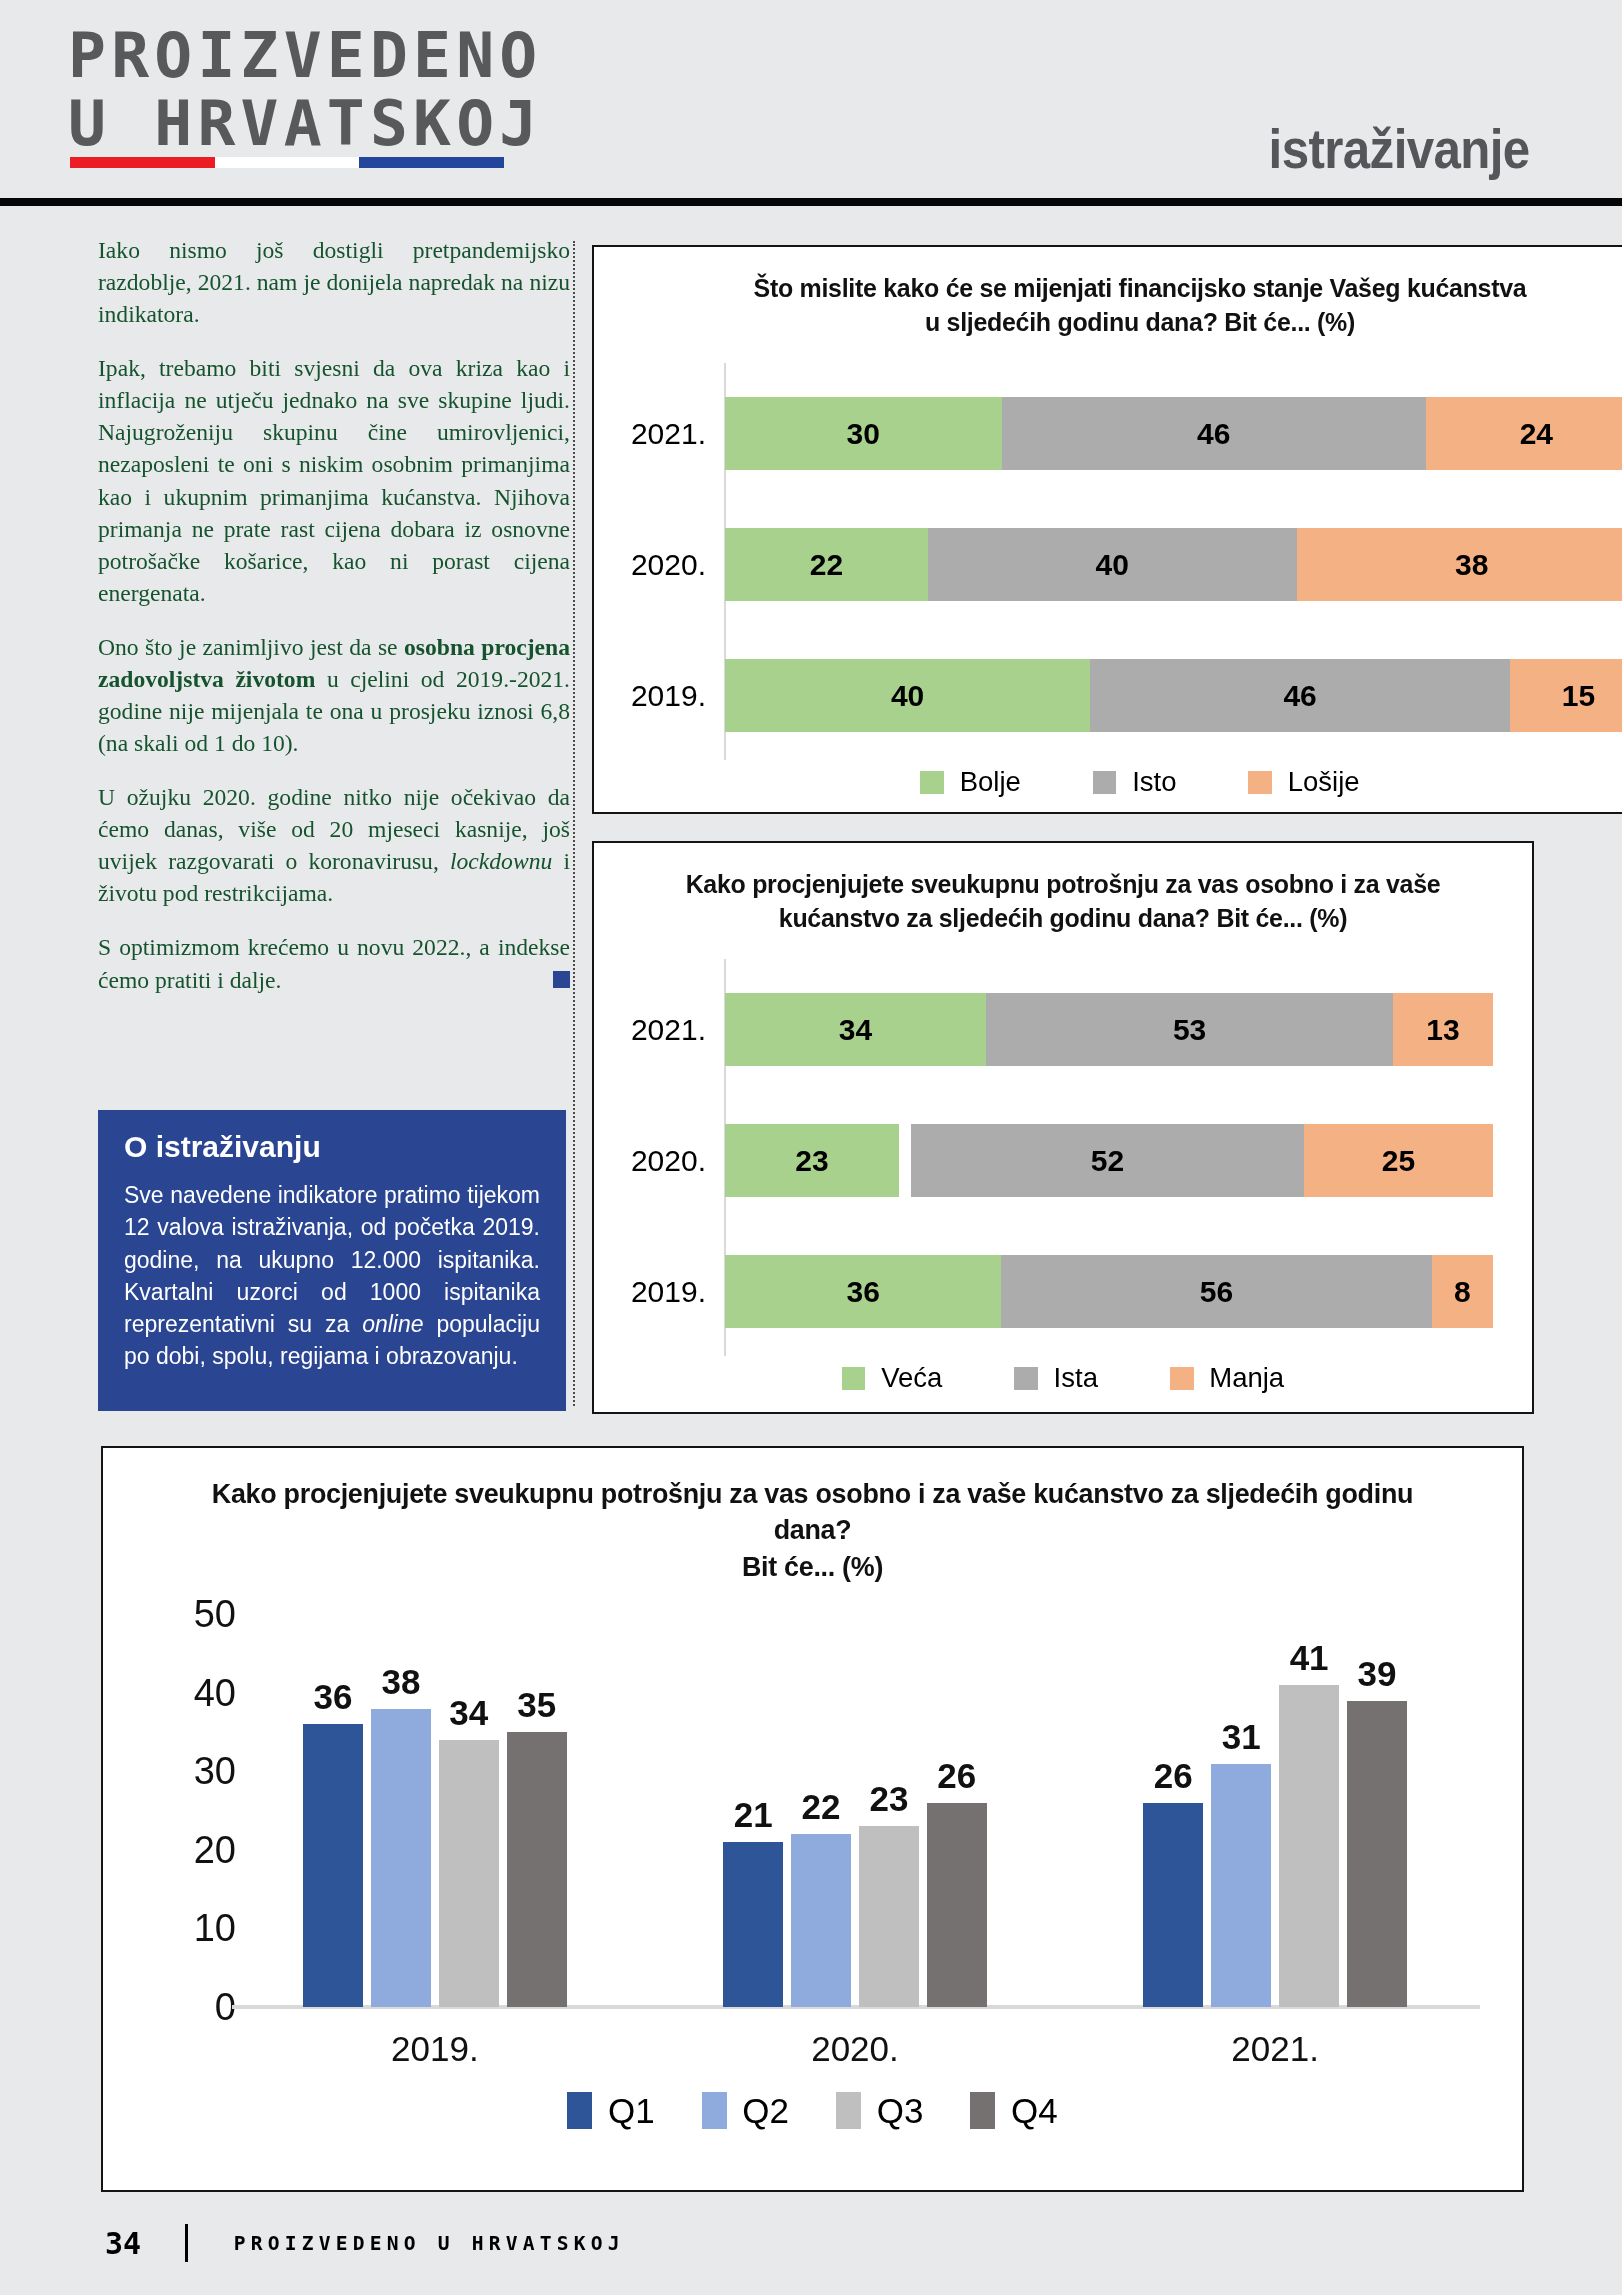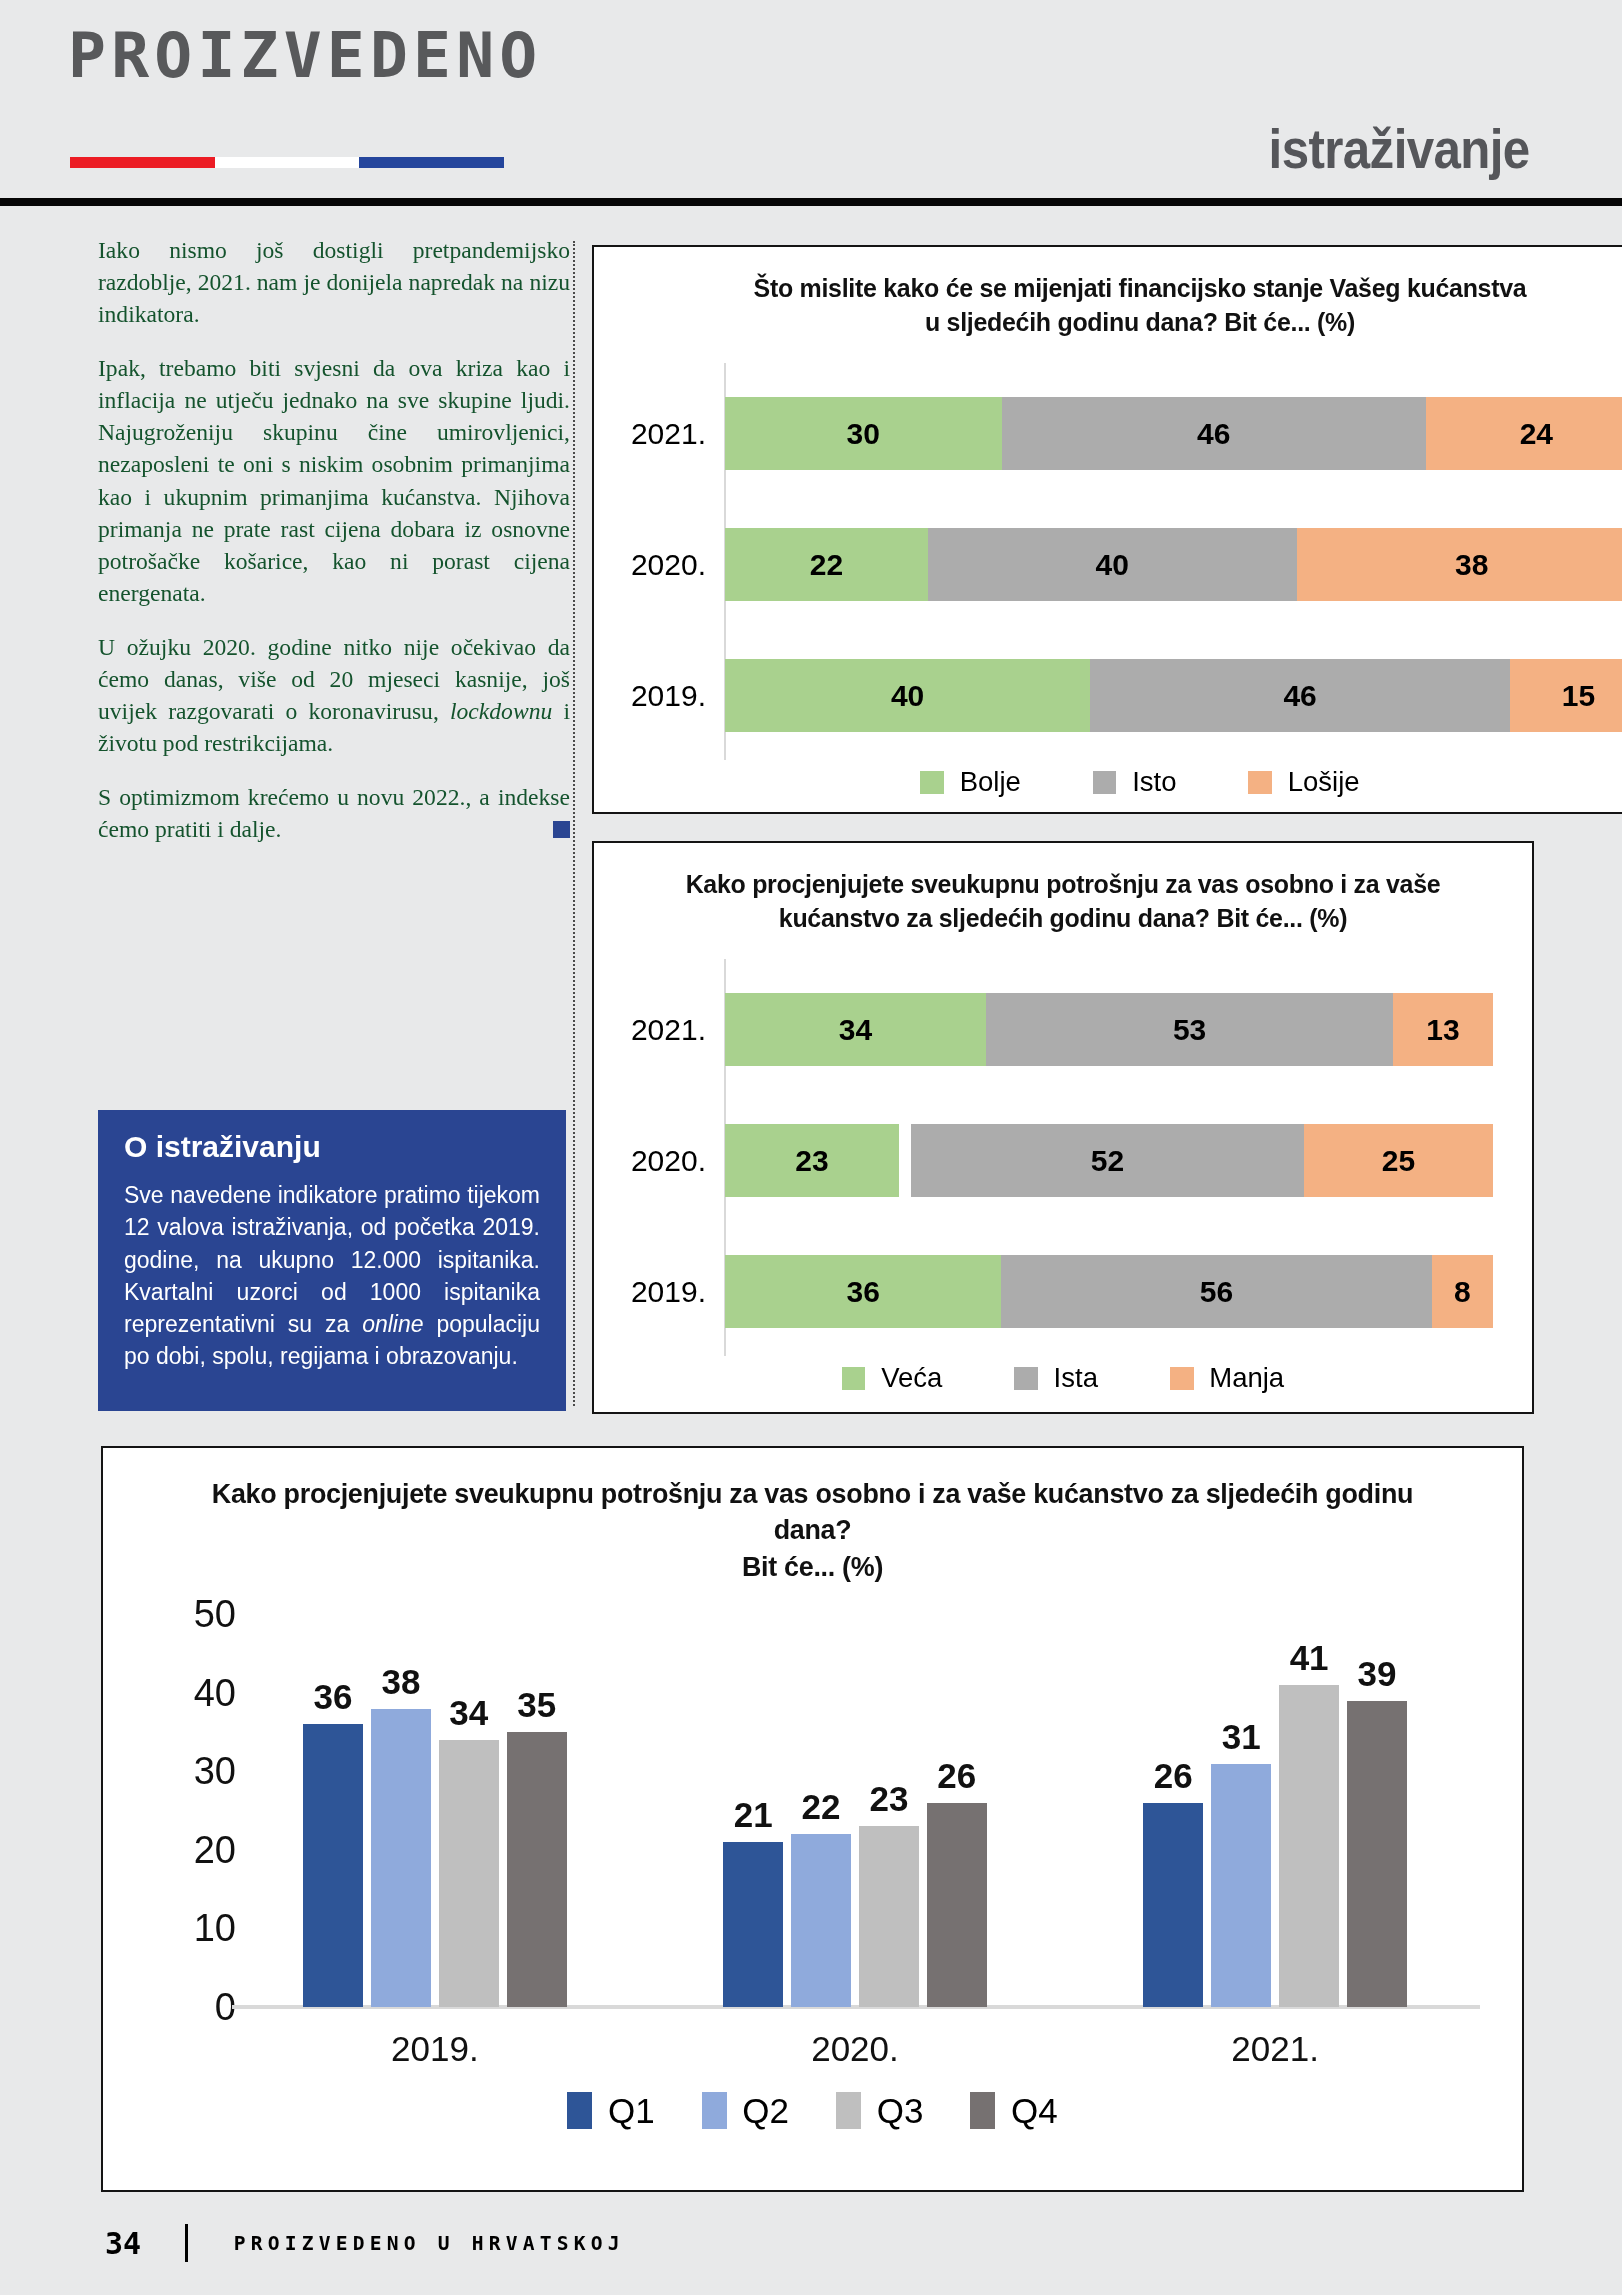--- a/index.html
+++ b/index.html
@@ -87,32 +87,34 @@
   .f-pub{font-family:"DejaVu Sans Mono",monospace;font-weight:bold;font-size:19.6px;
         letter-spacing:5.2px;color:#000;}
 </style>
 </head>
 <body>
 
 <div class="page">
 
   <div class="logo">
     <div>PROIZVEDENO</div>
+    <div>U HRVATSKOJ</div>
   </div>
   <div class="flag">
     <span class="f-red"></span>
     <span class="f-white"></span>
     <span class="f-blue"></span>
   </div>
   <div class="section-label">istraživanje</div>
   <div class="top-rule"></div>
 
   <section class="article" id="article">
       <p><span>Iako nismo još dostigli pretpandemijsko razdoblje, 2021. nam je donijela napredak na nizu indikatora.</span></p>
       <p><span>Ipak, trebamo biti svjesni da ova kriza kao i inflacija ne utječu jednako na sve skupine ljudi. Najugroženiju skupinu čine umirovljenici, nezaposleni te oni s niskim osobnim primanjima kao i ukupnim primanjima kućanstva. Njihova primanja ne prate rast cijena dobara iz osnovne potrošačke košarice, kao ni porast cijena energenata.</span></p>
+      <p><span>Ono što je zanimljivo jest da se </span><span class="b">osobna procjena zadovoljstva životom</span><span> u cjelini od 2019.-2021. godine nije mijenjala te ona u prosjeku iznosi 6,8 (na skali od 1 do 10).</span></p>
       <p><span>U ožujku 2020. godine nitko nije očekivao da ćemo danas, više od 20 mjeseci kasnije, još uvijek razgovarati o koronavirusu, </span><span class="i">lockdownu</span><span> i životu pod restrikcijama.</span></p>
       <p><span>S optimizmom krećemo u novu 2022., a indekse ćemo pratiti i dalje.</span><span class="endmark"></span></p>
     </section>
   <div class="dotted-divider"></div>
 
   <aside class="about-box">
     <h2>O istraživanju</h2>
     <p class="about-body" id="about-body"><span>Sve navedene indikatore pratimo tijekom 12 valova istraživanja, od početka 2019. godine, na ukupno 12.000 ispitanika. Kvartalni uzorci od 1000 ispitanika reprezentativni su za </span><span class="i">online</span><span> populaciju po dobi, spolu, regijama i obrazovanju.</span></p>
   </aside>
 

